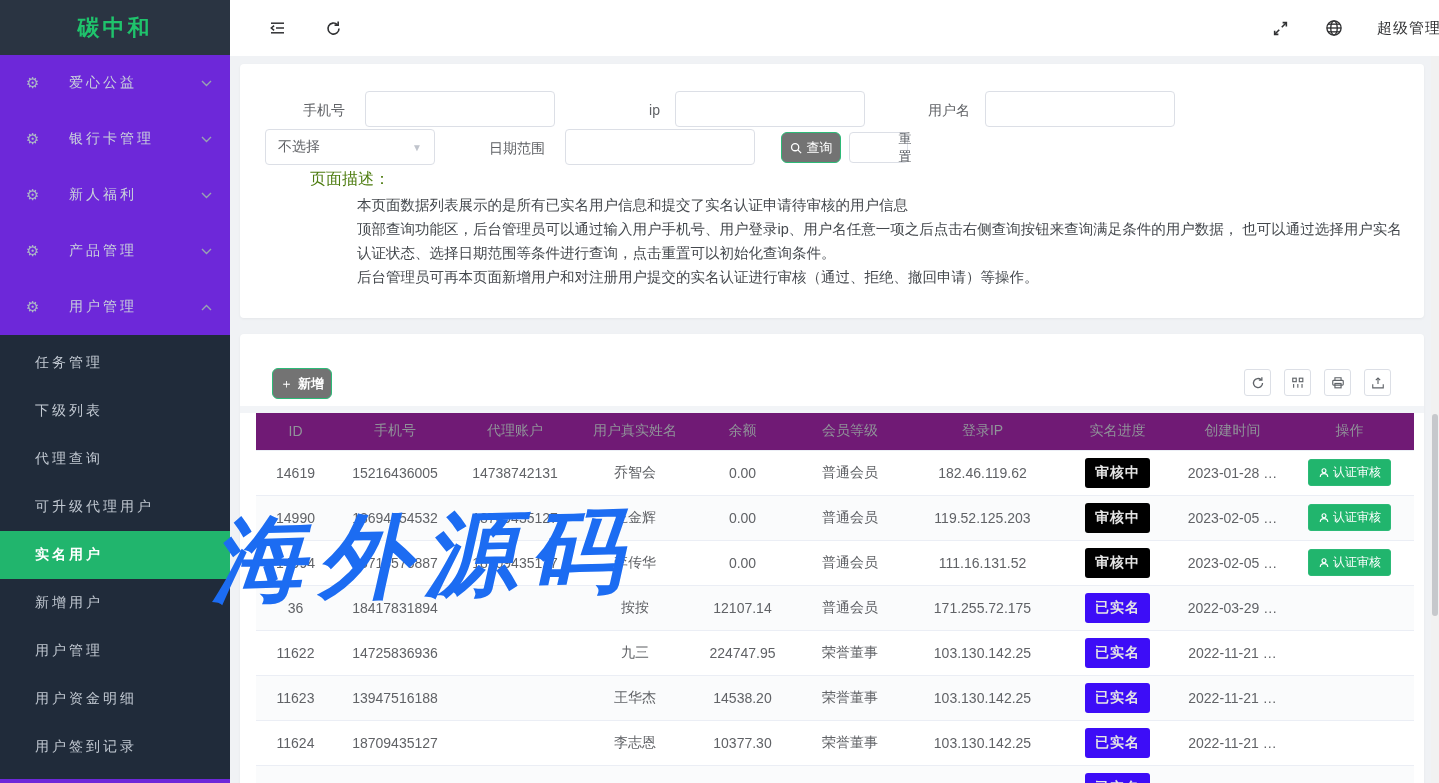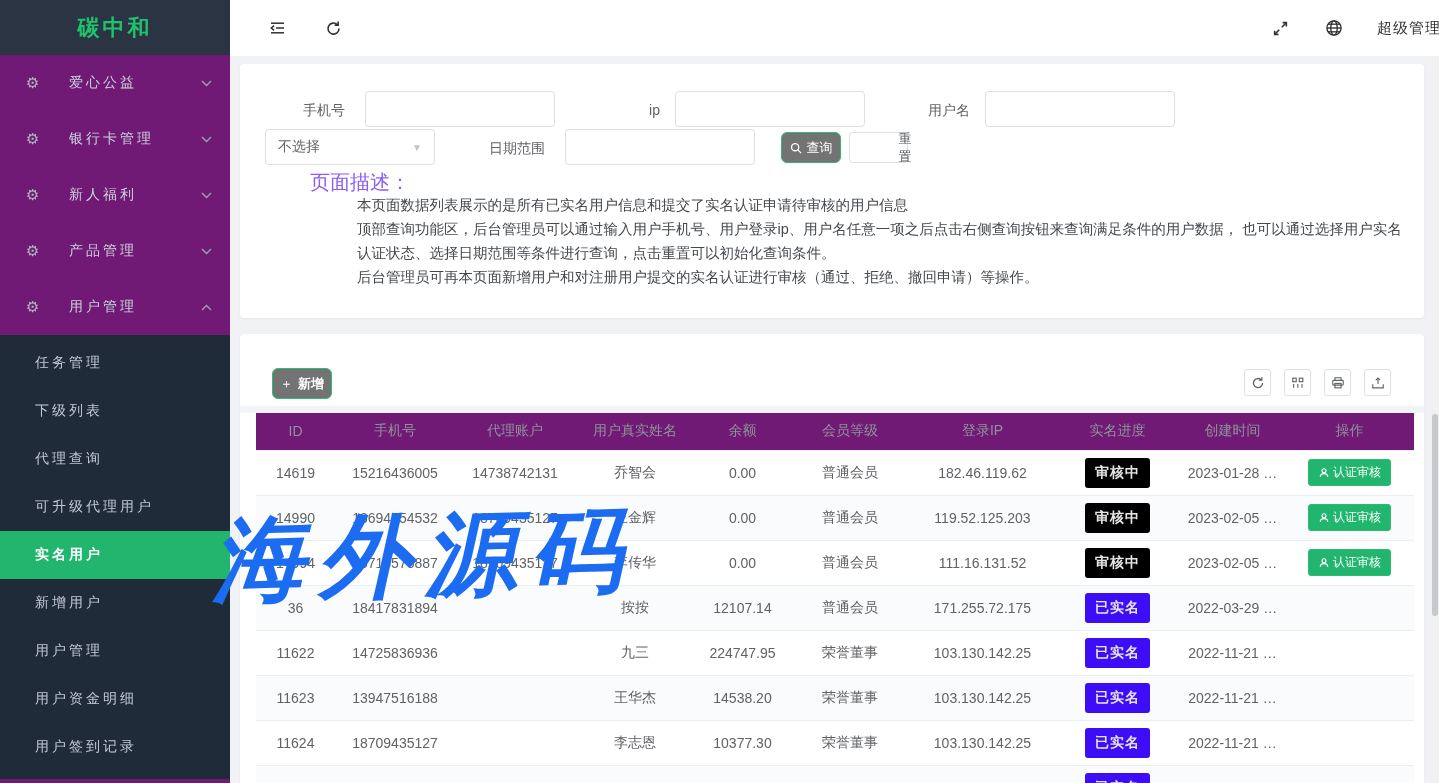--- a/index.html
+++ b/index.html
@@ -2,21 +2,21 @@
 <html><head>
 <meta charset="utf-8">
 <style>
   * { margin:0; padding:0; box-sizing:border-box; }
   html,body { width:1439px; height:783px; }
   body {
     position:relative; overflow:hidden; background:#f0f2f5;
     font-family:"Liberation Sans","DejaVu Sans",sans-serif; color:#606266;
   }
   
-  .sidebar { position:absolute; left:0; top:0; width:230px; height:783px; background:#701a75; z-index:5; }
+  .sidebar { position:absolute; left:0; top:0; width:230px; height:783px; background:#6d28d9; z-index:5; }
   .logo { height:55px; display:flex; align-items:center; justify-content:center;
           background:#2a3442; color:#1fc36c; font-size:22px; font-weight:bold; letter-spacing:3px; }
   .nav-item { height:56px; display:flex; align-items:center; padding:0 18px 0 26px;
               color:#c9d1db; font-size:14px; letter-spacing:3px; cursor:pointer; }
   .nav-item .gear { width:18px; margin-right:12px; font-size:15px; letter-spacing:0; color:#aeb9c6; }
   .nav-item .nav-label { flex:1;margin-left:13px; }
   .nav-item svg { stroke:#98a3b1; }
   .submenu { background:#202b3a; padding:4px 0 8px; }
   .sub-item { height:48px; display:flex; align-items:center; padding-left:35px;
               color:#c2c9d2; font-size:14px; letter-spacing:3px; cursor:pointer; }
@@ -42,21 +42,21 @@
   .f-select { position:absolute; left:25px; top:65px; width:170px; height:36px; border:1px solid #dcdfe6;
               border-radius:4px; background:#fff; display:flex; align-items:center; padding:0 12px;
               font-size:14px; color:#606266; cursor:pointer; }
   .f-select .caret { margin-left:auto; color:#c0c4cc; font-size:10px; }
   .btn { display:inline-flex; align-items:center; justify-content:center; gap:5px; border-radius:4px;
          font-size:13px; cursor:pointer; border:1px solid transparent; }
   .btn-green { background:#737373; color:#fff; border-color:#2cba77;border-radius:6px; }
   .btn-plain { background:#fff; color:#55595f; border-color:#dcdfe6; }
   .btn-search { position:absolute; left:541px; top:68px; width:60px; height:31px; }
   .btn-reset  { position:absolute; left:609px; top:68px; width:59px; height:31px;padding-left:48px; }
-  .desc-title { position:absolute; left:70px; top:105px; font-size:20px; color:#8b5cf6; }
+  .desc-title { position:absolute; left:70px; top:105px; font-size:16px; color:#4d7c0f; }
   .desc-lines { position:absolute; left:117px; top:129px; width:1056px; font-size:14.5px;
                 color:#44484d; line-height:24px; }
   
   .toolbar { position:relative; height:72px; }
   .btn-add { position:absolute; left:32px; top:34px; width:60px; height:31px; font-weight:bold; }
   .tool-btn { position:absolute; top:35px; width:27px; height:27px; border:1px solid #dcdfe6;
               border-radius:3px; background:#fff; display:flex; align-items:center; justify-content:center;
               color:#5f6368; cursor:pointer; }
   .tool-refresh { left:1004px; } .tool-columns { left:1044px; } .tool-print { left:1084px; } .tool-export { left:1124px; }
   .table-divider { height:7px; background:#f2f4f7; }

